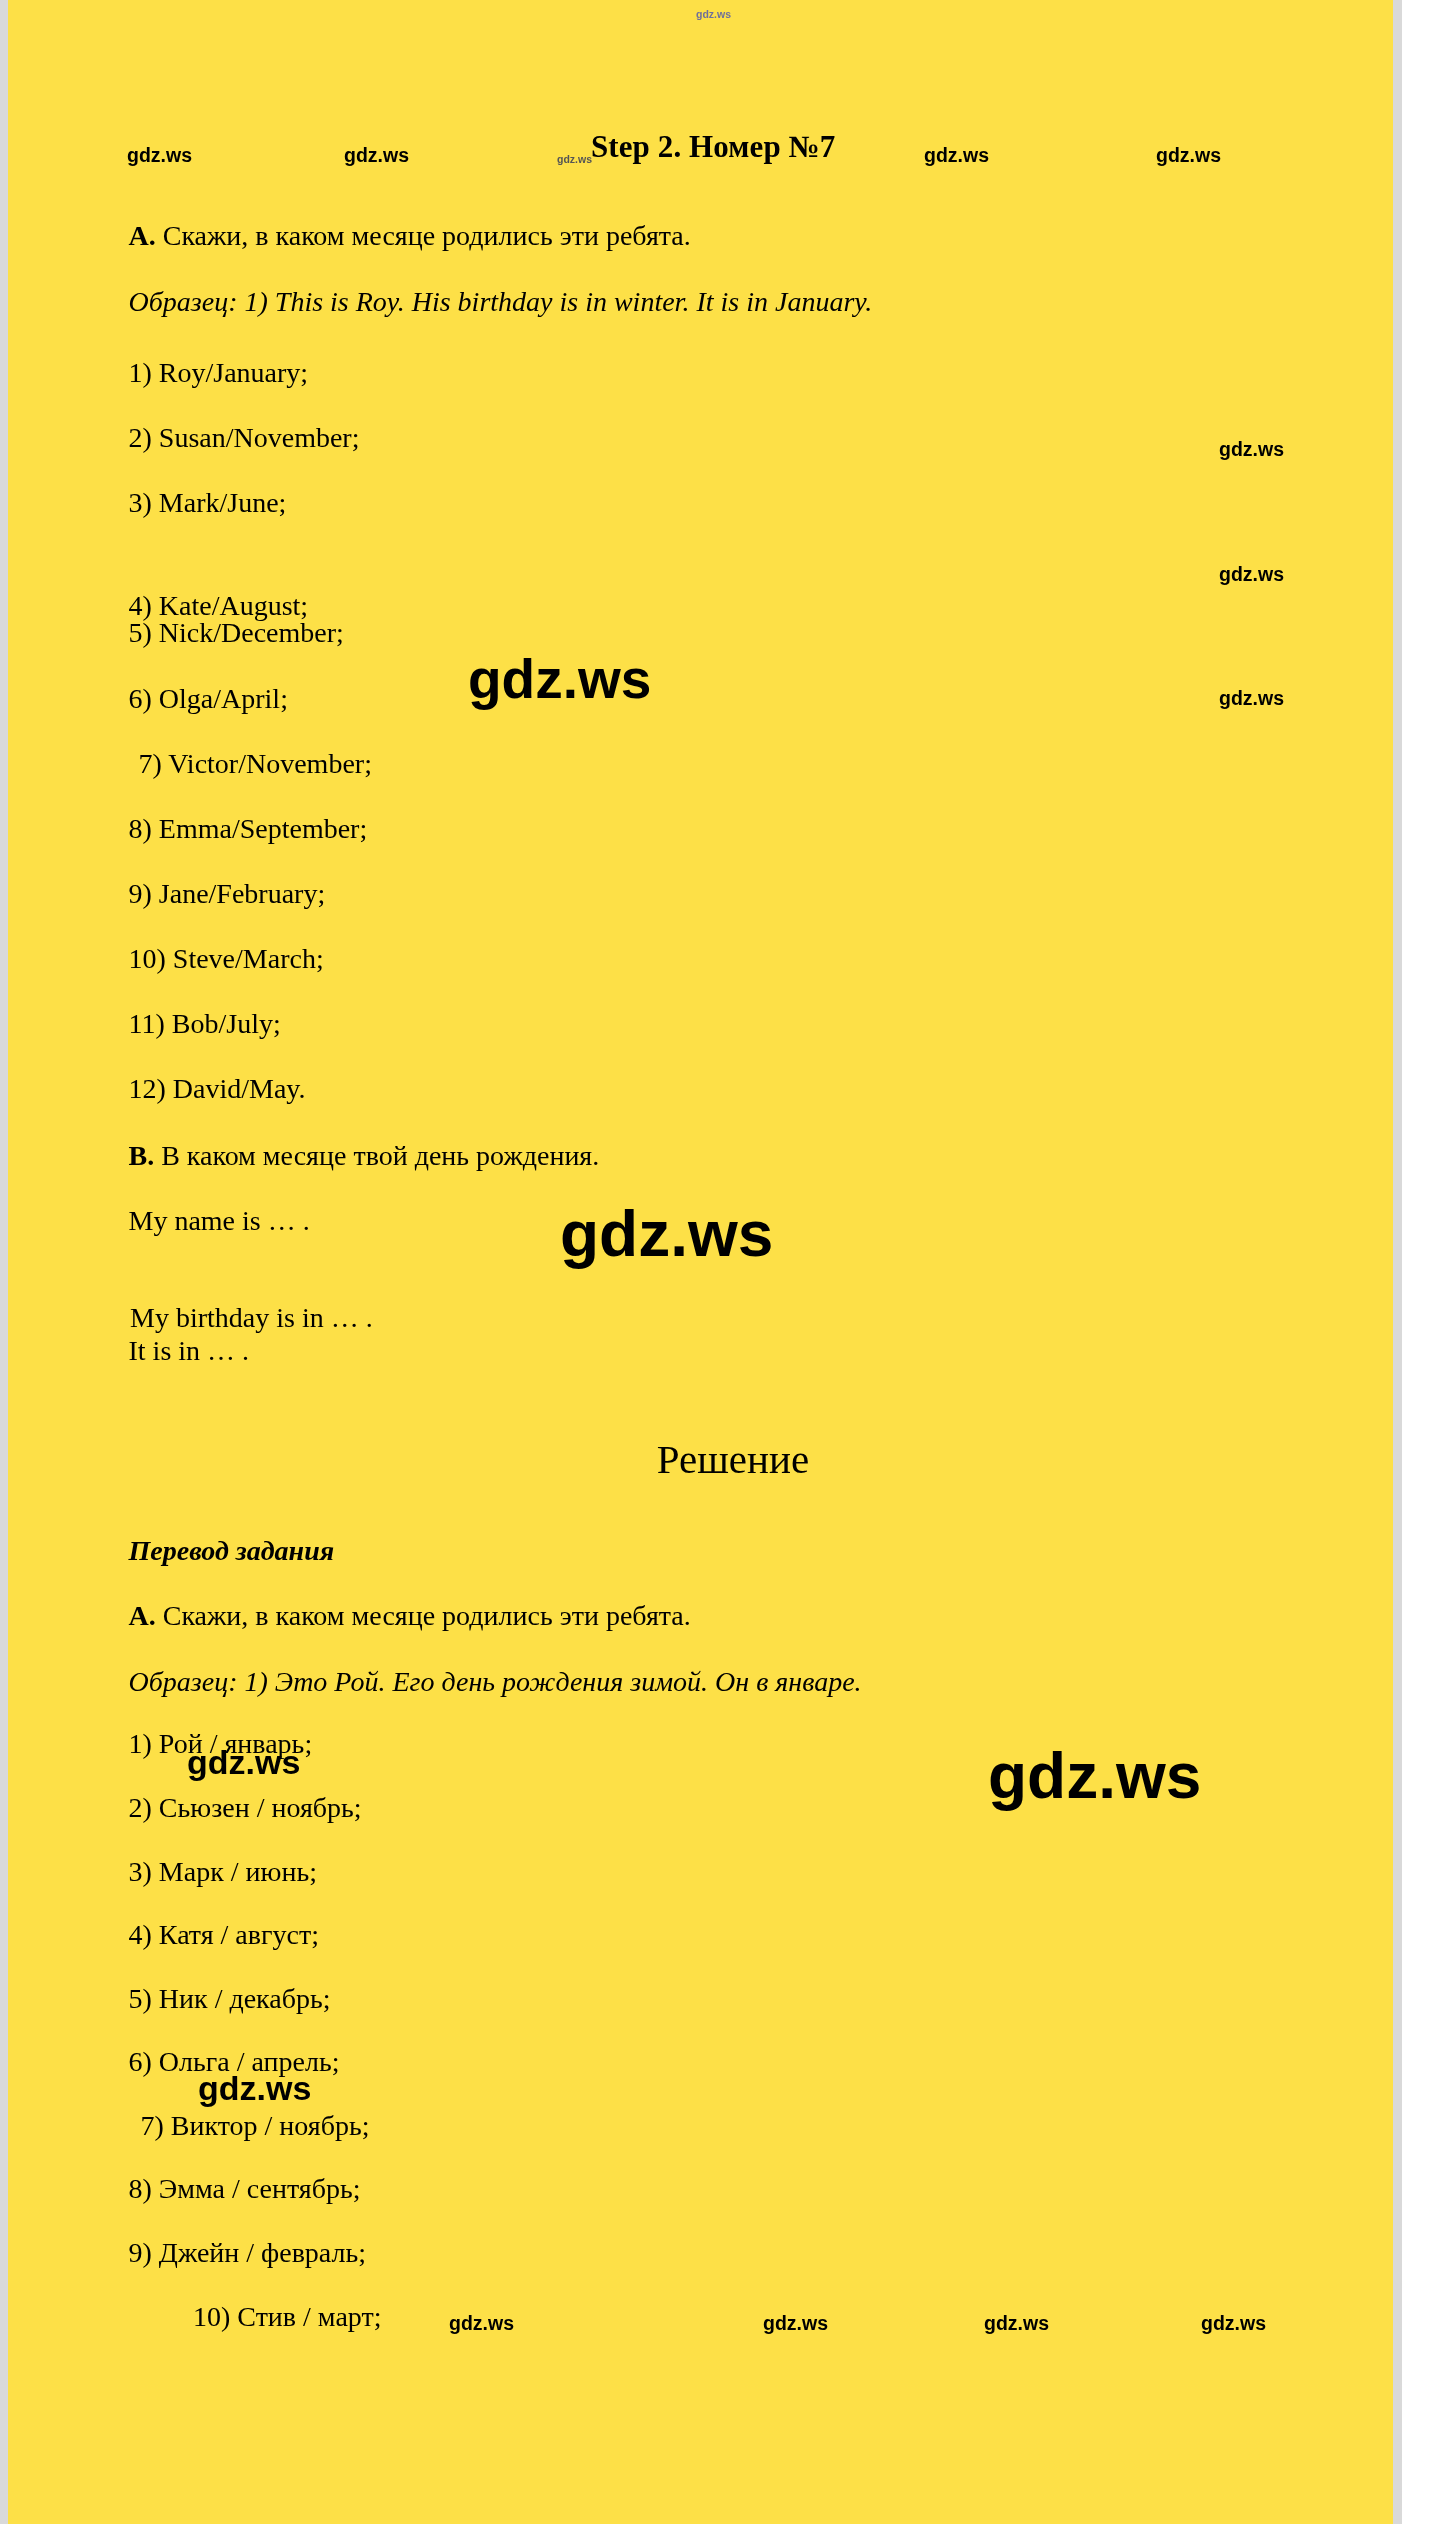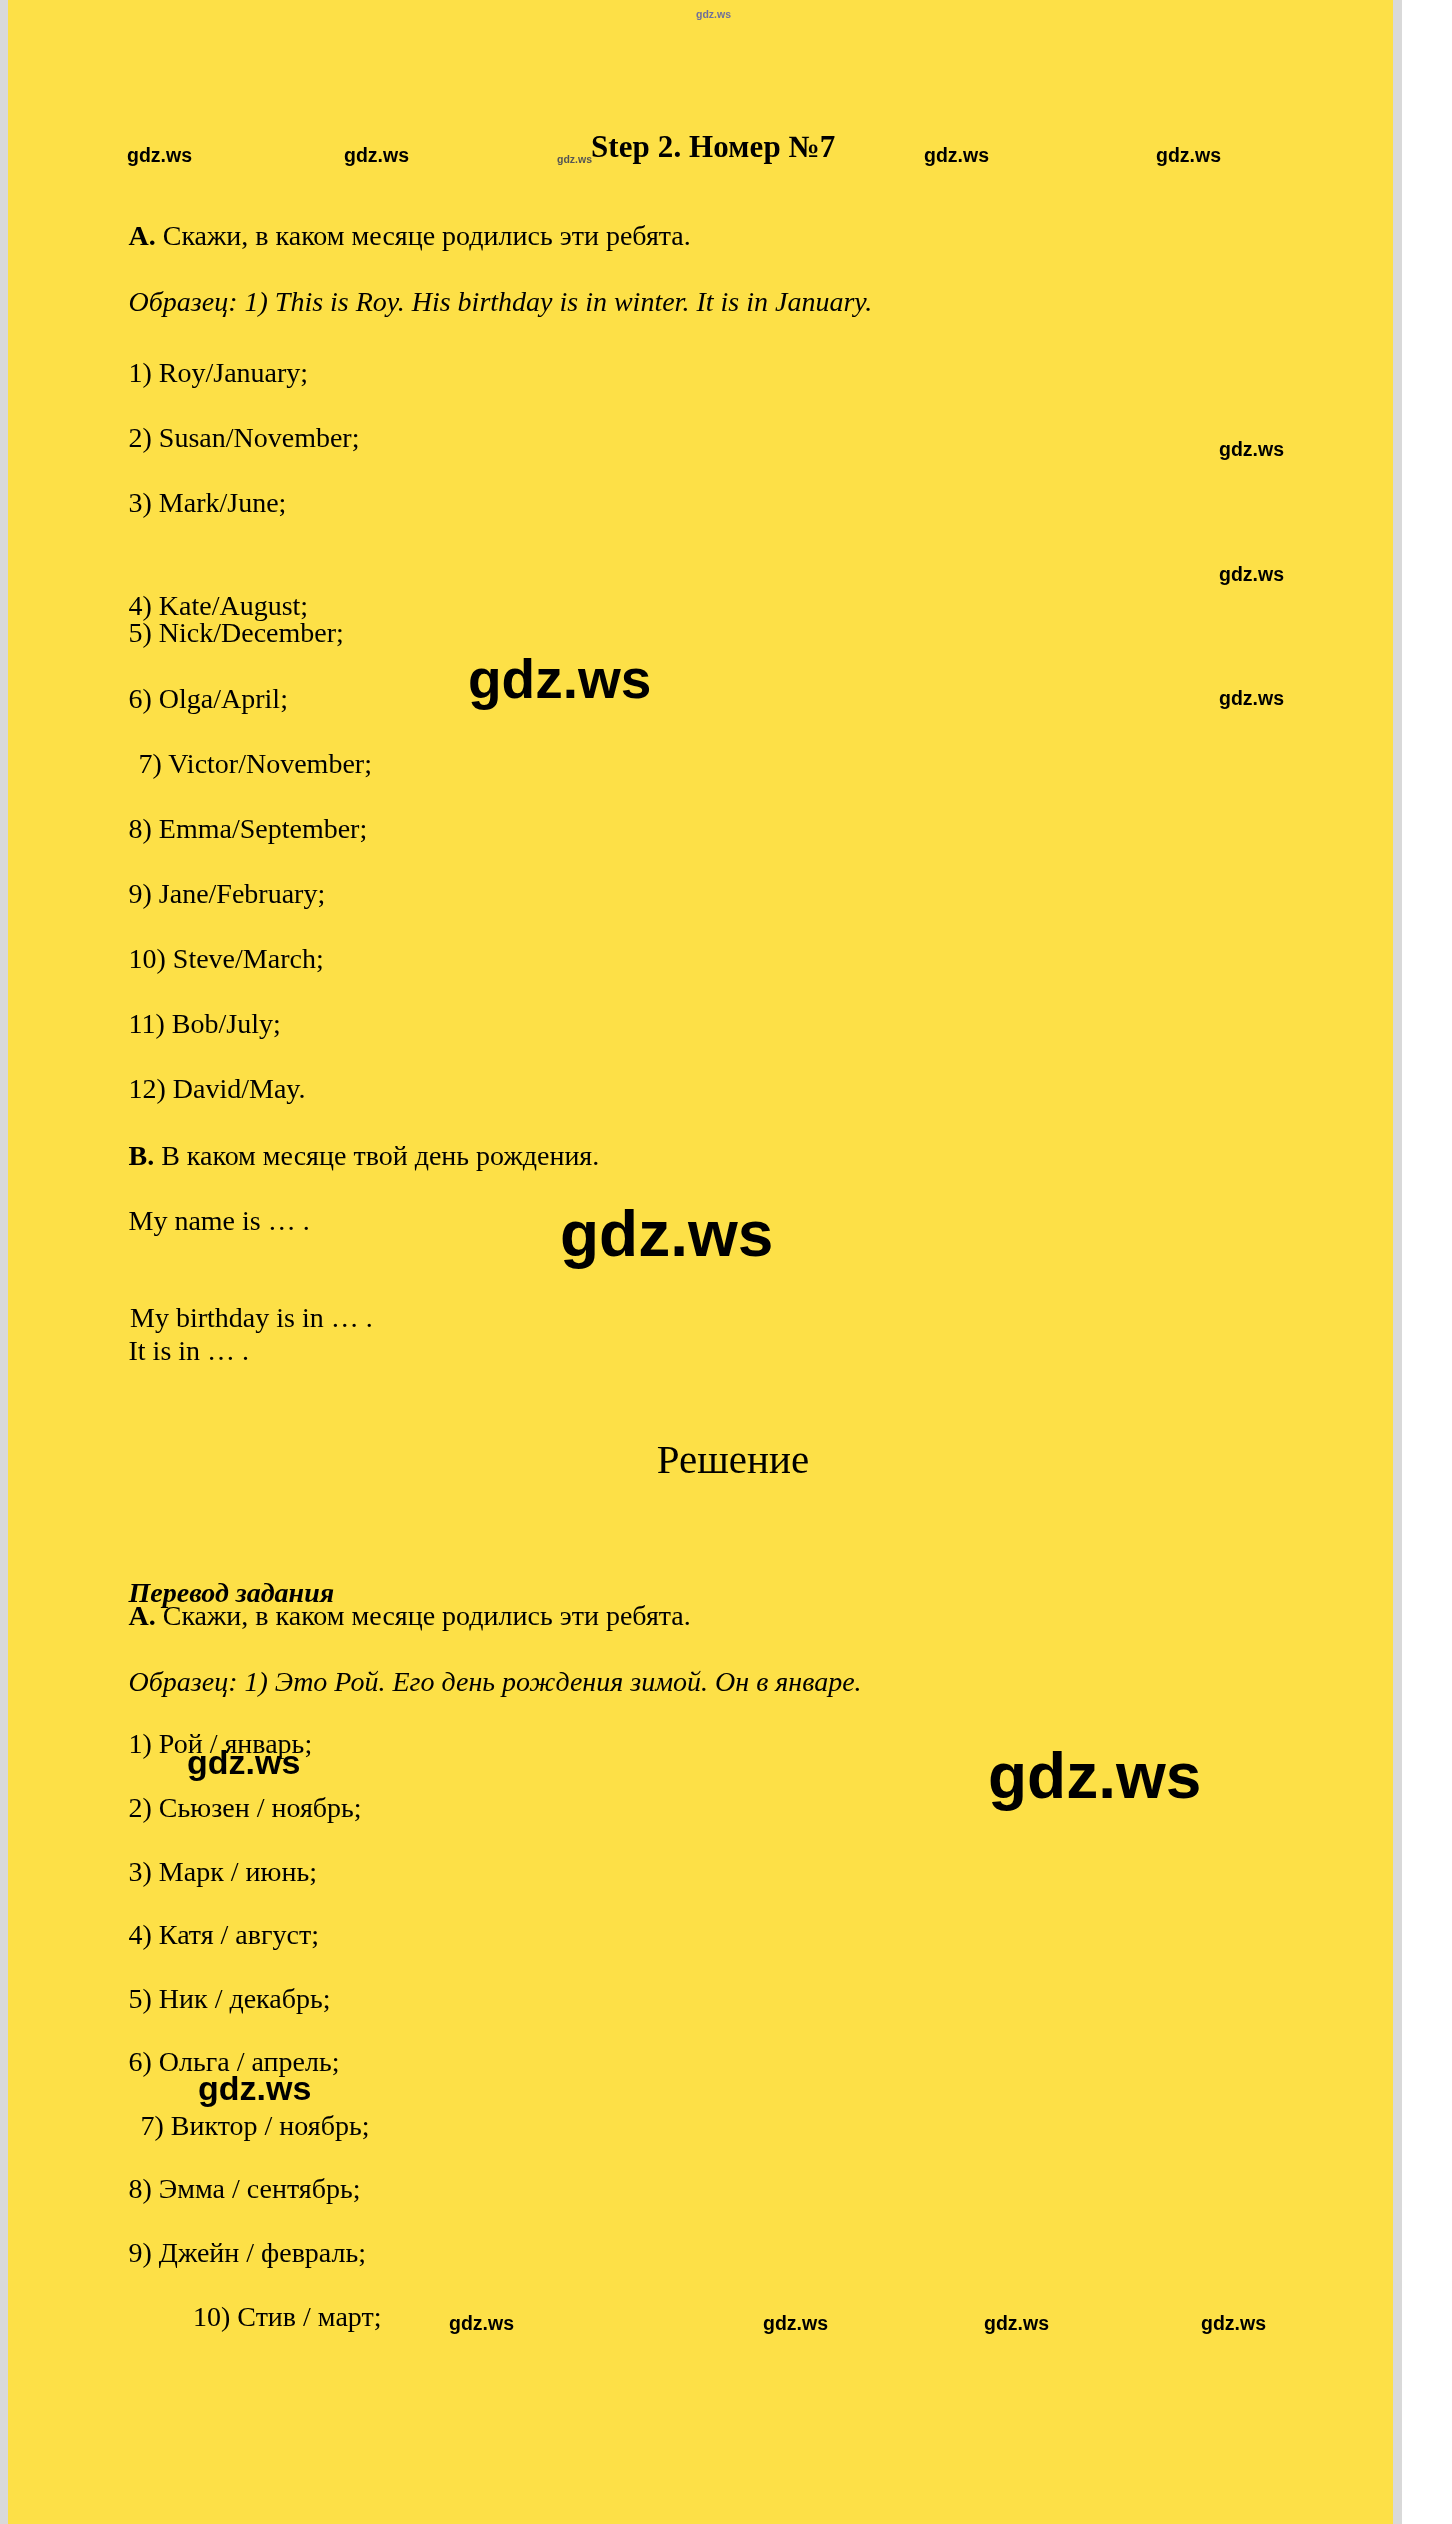--- a/index.html
+++ b/index.html
@@ -55,21 +55,21 @@
   }
 
   .para {
     position: absolute;
     font-size: 28px;
     line-height: 1.0;
     white-space: nowrap;
   }
   .bold { font-weight: bold; }
   .italic { font-style: italic; }
-  .bolditalic { font-weight: bold; font-style: italic; margin-top: 42px; }
+  .bolditalic { font-weight: bold; font-style: italic; }
 
   .centered {
     position: absolute;
     width: 1212px;
     text-align: center;
     font-size: 41px;
   }
 
   
   .wm {

